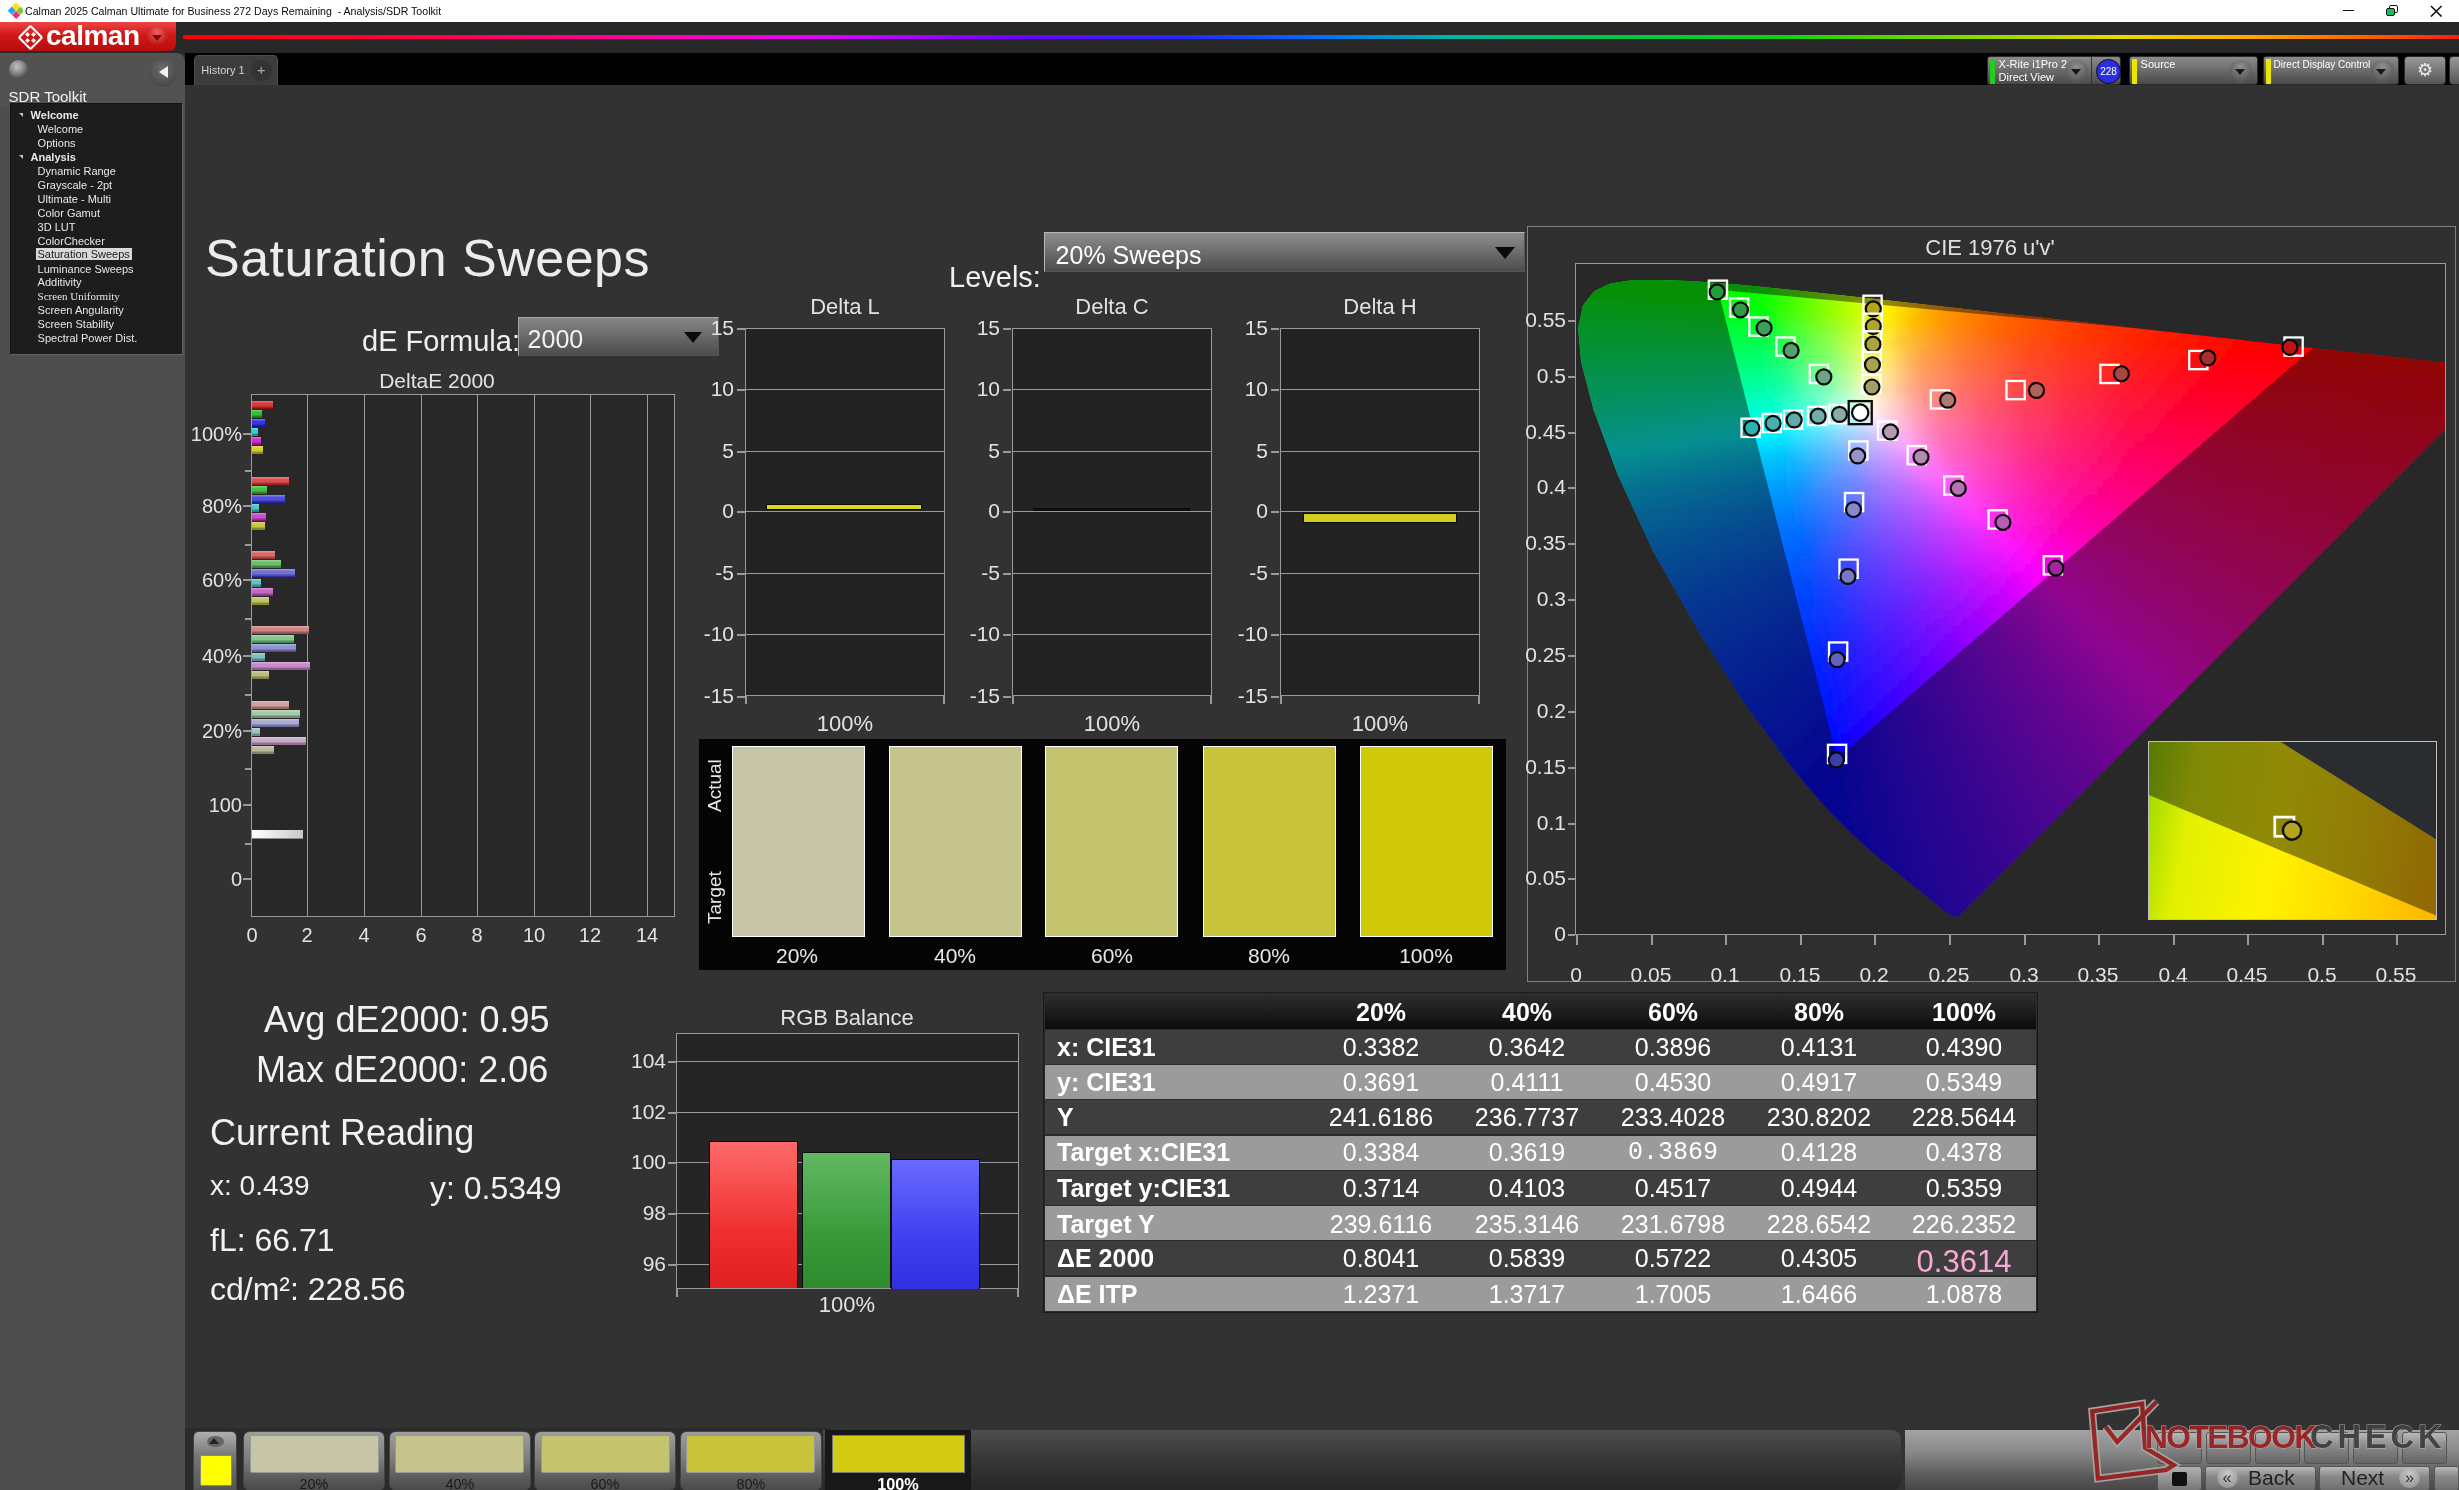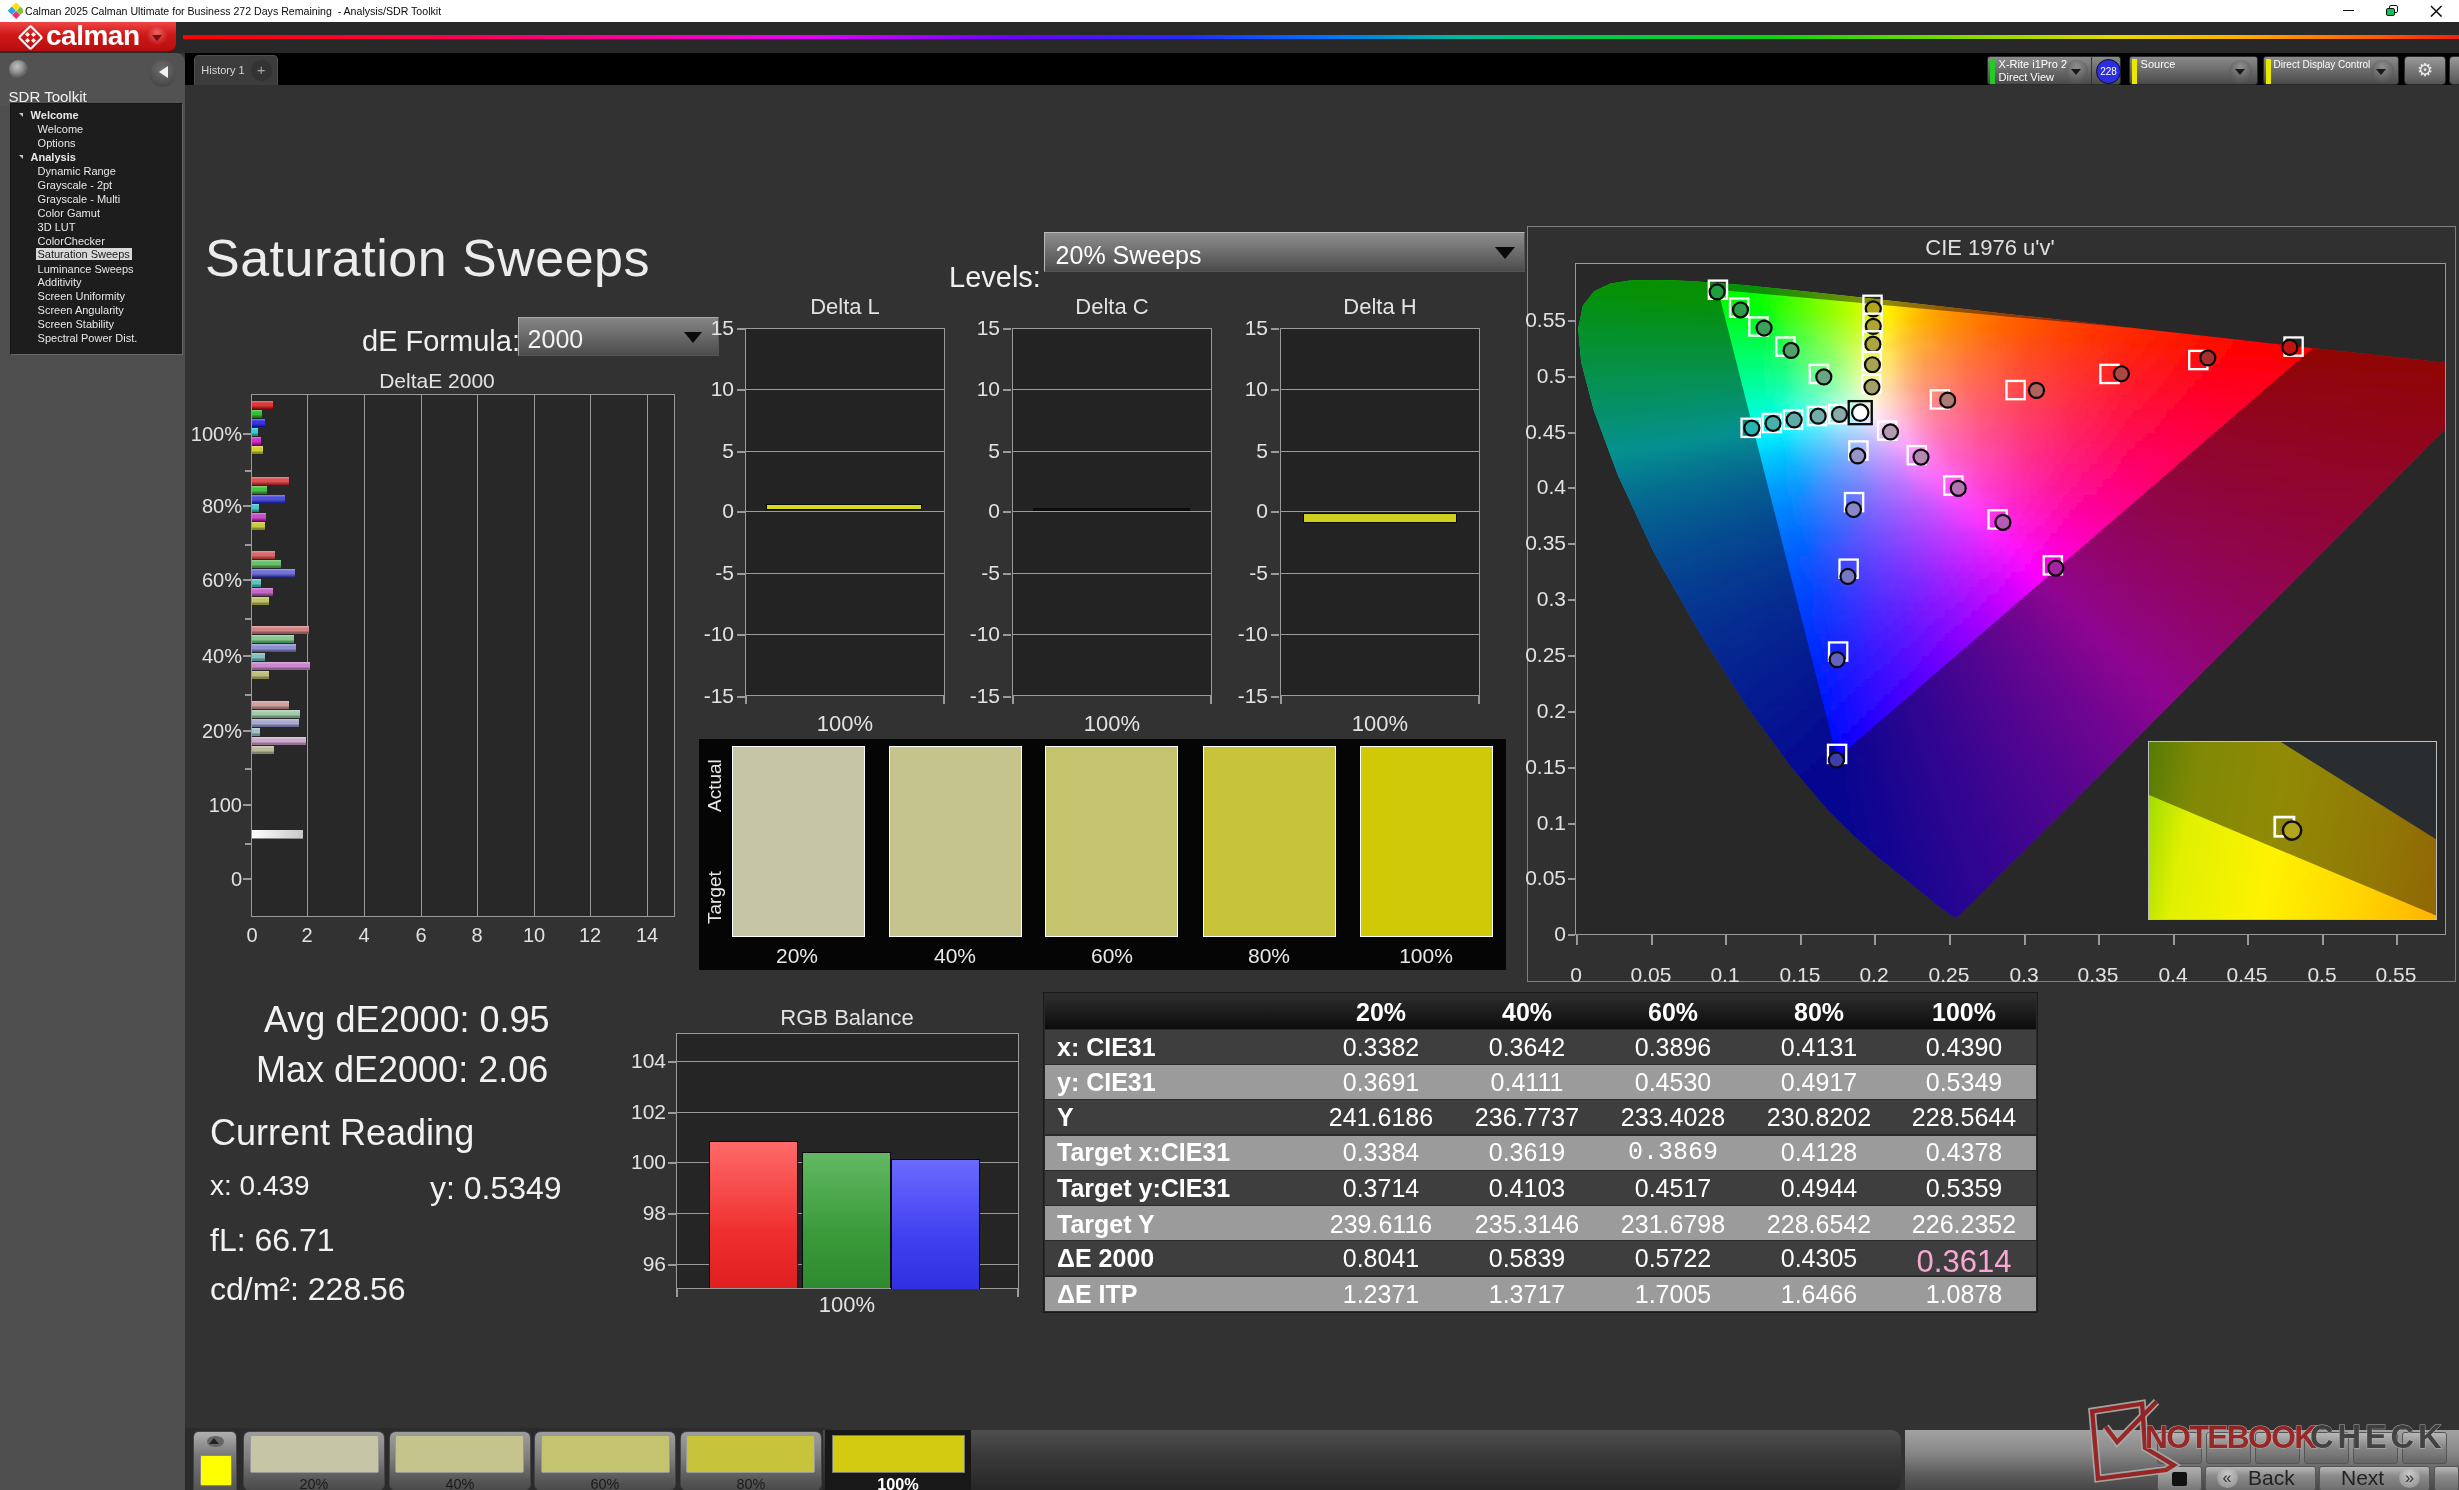--- a/index.html
+++ b/index.html
@@ -53,28 +53,28 @@
 
   <div class="abs" style="left:9.6px;top:50px;width:173px;height:252px;background:#1d1d1d;border:1px solid #151515;border-right-color:#666;border-bottom-color:#666;color:#e8e8e8;font-size:11px;">
     <div class="abs" style="left:8.6px;top:8.6px;width:0;height:0;border-left:4.8px solid transparent;border-top:4.8px solid #c8c8c8;"></div>
     <div class="abs" style="left:20px;top:4.8px;font-weight:bold;">Welcome</div>
     <div class="abs" style="left:27px;top:19px;">Welcome</div>
     <div class="abs" style="left:27px;top:33px;">Options</div>
     <div class="abs" style="left:8.6px;top:51px;width:0;height:0;border-left:4.8px solid transparent;border-top:4.8px solid #c8c8c8;"></div>
     <div class="abs" style="left:20px;top:47px;font-weight:bold;">Analysis</div>
     <div class="abs" style="left:27px;top:61px;">Dynamic Range</div>
     <div class="abs" style="left:27px;top:75px;">Grayscale - 2pt</div>
-    <div class="abs" style="left:27px;top:89px;">Grayscale - Multi</div>
+    <div class="abs" style="left:27px;top:89px;">Ultimate - Multi</div>
     <div class="abs" style="left:27px;top:103px;">Color Gamut</div>
     <div class="abs" style="left:27px;top:117px;">3D LUT</div>
     <div class="abs" style="left:27px;top:131px;">ColorChecker</div>
     <div class="abs" style="left:25px;top:144px;background:#d8d8d8;color:#1a1a1a;padding:0 1.9px;">Saturation Sweeps</div>
     <div class="abs" style="left:27px;top:159px;">Luminance Sweeps</div>
     <div class="abs" style="left:27px;top:172px;">Additivity</div>
-    <div class="abs" style="left:27px;top:186px;">Screen Uniformity</div>
+    <div class="abs" style="left:27px;top:186px;font-family:Liberation Serif, serif;">Screen Uniformity</div>
     <div class="abs" style="left:27px;top:200px;">Screen Angularity</div>
     <div class="abs" style="left:27px;top:214px;">Screen Stability</div>
     <div class="abs" style="left:27px;top:228px;">Spectral Power Dist.</div>
   </div>
 </div>
 
 <div class="abs" style="left:185px;top:53px;width:2274px;height:32px;background:#000000;">
   <div class="abs" style="left:8.6px;top:1.9px;width:54px;height:30px;background:#3c3c3c;border:1px solid #505050;border-bottom:none;border-radius:4.8px 0 0 0;color:#d6d6d6;font-size:11px;">
       <div style="margin:7.7px 0 0 6.7px;">History 1</div>
     </div>

